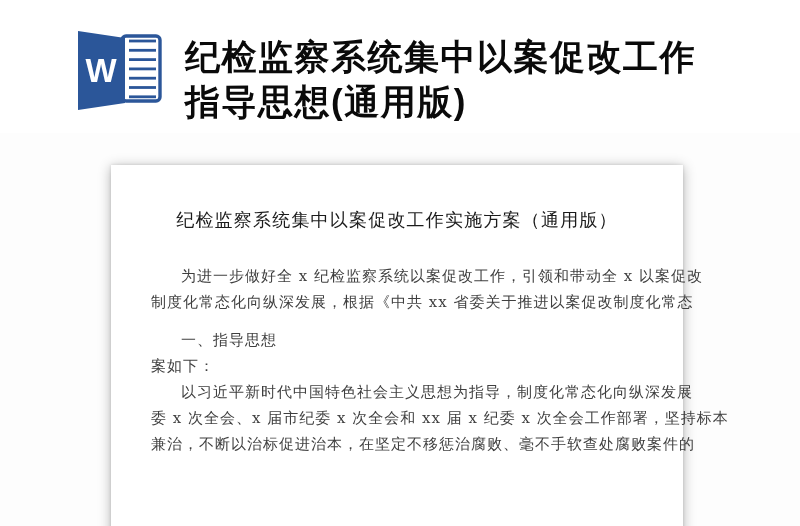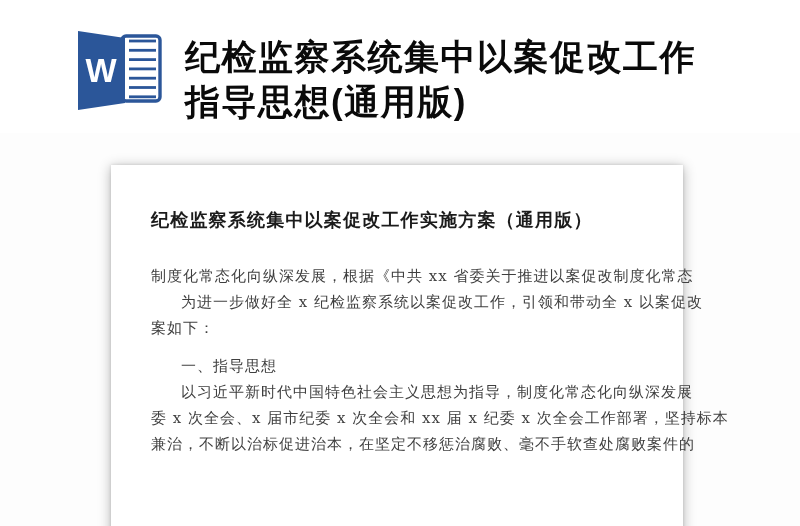--- a/index.html
+++ b/index.html
@@ -59,22 +59,23 @@
     left: 111px;
     top: 32px;               
     width: 572px;
     height: 640px;           
     background: #ffffff;
     box-shadow: 0 2px 12px rgba(0,0,0,0.30), 0 0 3px rgba(0,0,0,0.12);
     box-sizing: border-box;
     padding: 44px 40px 0 40px;
   }
   .page-title {
+    text-align: center;
     font-family: "DejaVu Serif", "Liberation Serif", serif;
-    font-weight: 700;
+    font-weight: 400;
     font-size: 18px;
     line-height: 22px;
     letter-spacing: 1.2px;
     color: #1b1b1b;
     margin: 0 0 32px 0;
   }
   .doc-body {
     font-family: "DejaVu Serif", "Liberation Serif", serif;
     font-size: 15px;
     line-height: 26px;
@@ -117,24 +118,24 @@
     <div class="doc-title">
       <div>纪检监察系统集中以案促改工作</div>
       <div>指导思想(通用版)</div>
     </div>
   </div>
 
   <div class="preview-area">
     <div class="doc-page">
       <div class="page-title">纪检监察系统集中以案促改工作实施方案（通用版）</div>
       <div class="doc-body">
+          <div class="doc-line indent">为进一步做好全 x 纪检监察系统以案促改工作，引领和带动全 x 以案促改</div>
           <div class="doc-line">制度化常态化向纵深发展，根据《中共 xx 省委关于推进以案促改制度化常态</div>
-          <div class="doc-line indent">为进一步做好全 x 纪检监察系统以案促改工作，引领和带动全 x 以案促改</div>
+          <div class="doc-line indent heading">一、指导思想</div>
           <div class="doc-line">案如下：</div>
-          <div class="doc-line indent heading">一、指导思想</div>
           <div class="doc-line indent">以习近平新时代中国特色社会主义思想为指导，制度化常态化向纵深发展</div>
           <div class="doc-line">委 x 次全会、x 届市纪委 x 次全会和 xx 届 x 纪委 x 次全会工作部署，坚持标本</div>
           <div class="doc-line">兼治，不断以治标促进治本，在坚定不移惩治腐败、毫不手软查处腐败案件的</div>
         </div>
     </div>
   </div>
 
 </div>
 
 </body></html>

